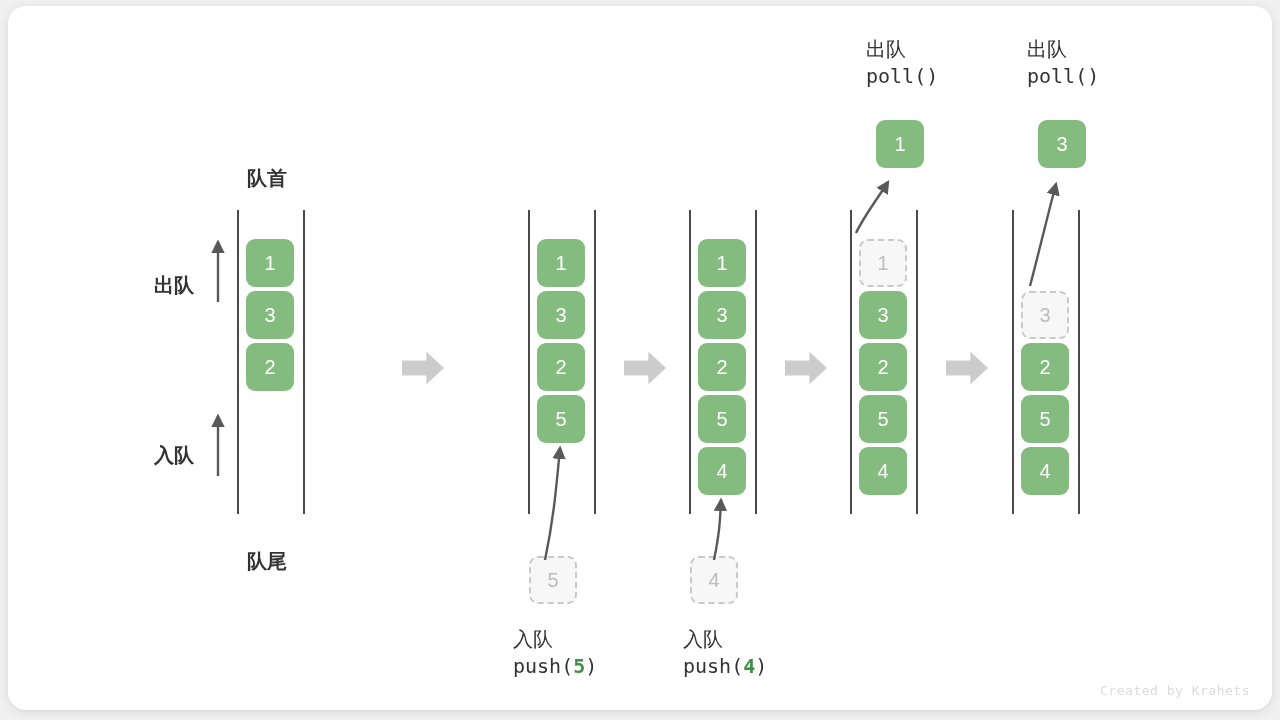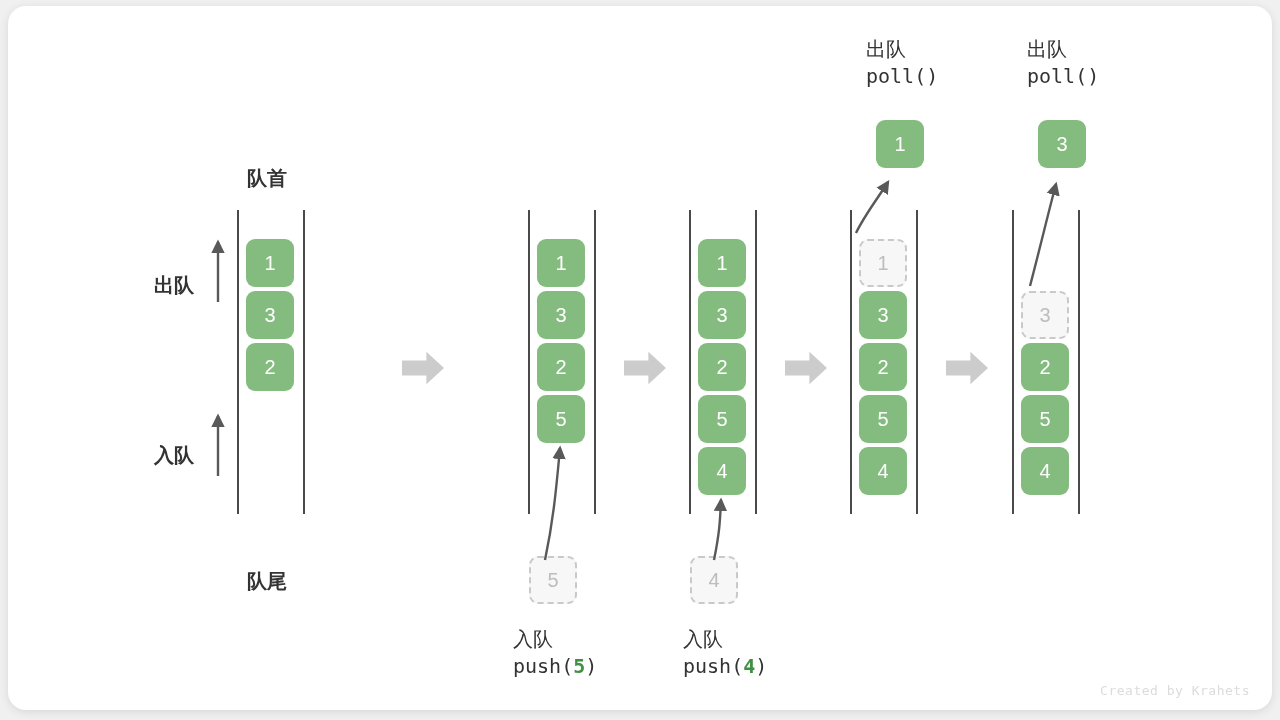--- a/index.html
+++ b/index.html
@@ -69,21 +69,21 @@
   svg.ovl{position:absolute;left:0;top:0;width:1264px;height:704px;pointer-events:none;}
 </style>
 </head>
 <body>
 
 <div class="card">
   <div class="stage">
 
 
     <div class="lbl lbl-head" style="left:239px;top:159px;">队首</div>
-    <div class="lbl lbl-head" style="left:239px;top:562px;text-align:center;">队尾</div>
+    <div class="lbl lbl-head" style="left:239px;top:542px;text-align:center;">队尾</div>
 
     <div class="lbl lbl-side" style="left:146px;top:266px;">出队</div>
     <div class="lbl lbl-side" style="left:146px;top:436px;">入队</div>
 
     <div class="op" style="left:858px;top:30px;">
       <span class="op-cn">出队</span>
       <span class="op-code">poll()</span>
     </div>
     <div class="op" style="left:1019px;top:30px;">
       <span class="op-cn">出队</span>

